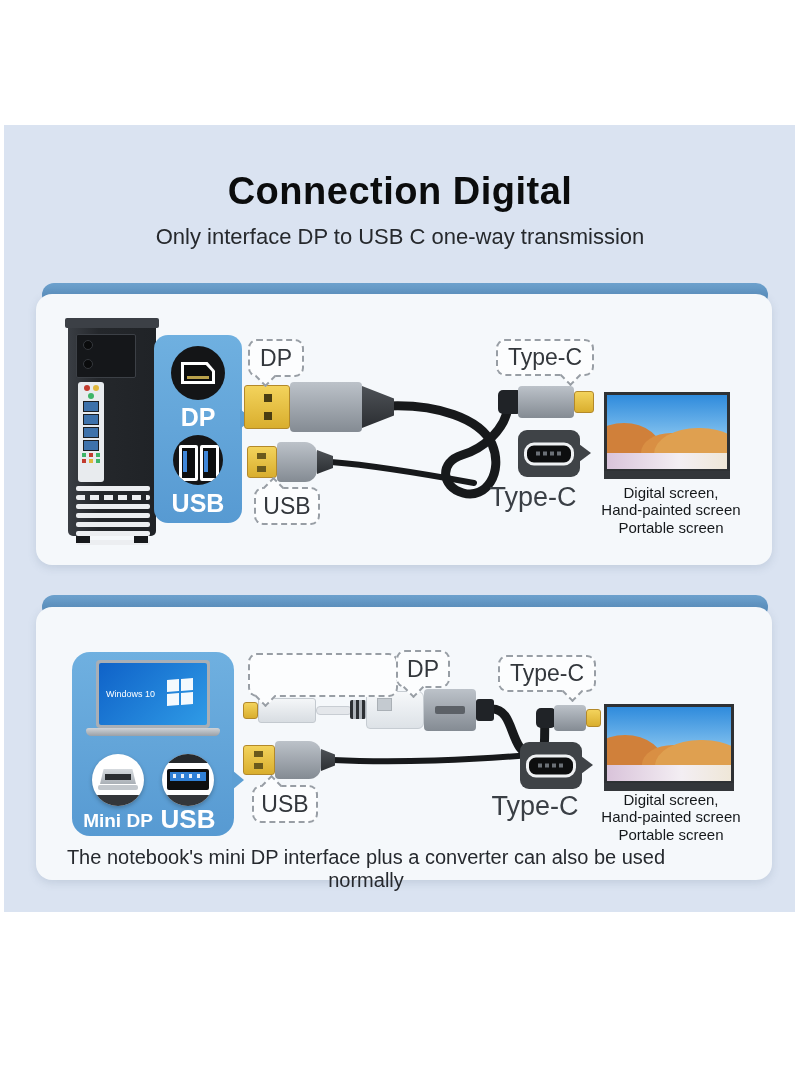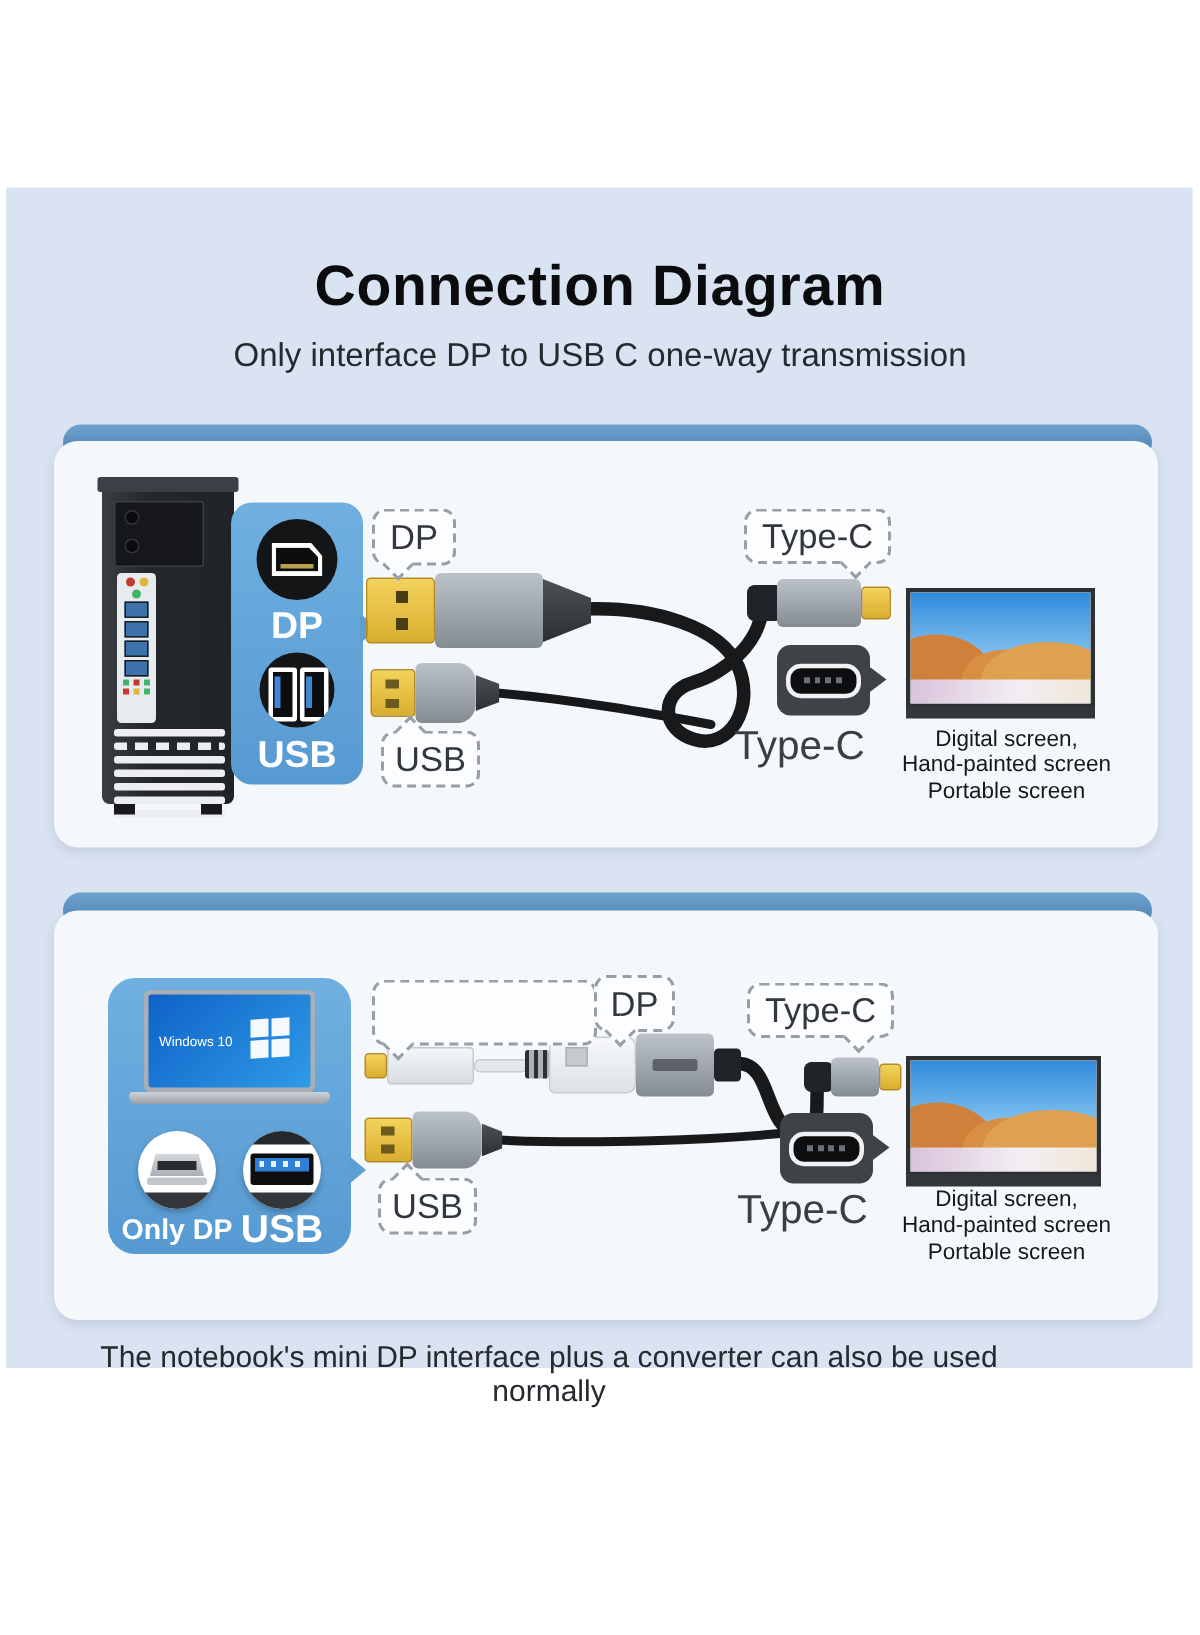--- a/index.html
+++ b/index.html
@@ -146,28 +146,28 @@
   .sky{position:absolute;inset:0;background:linear-gradient(180deg,#2f8bdc,#8ec9f1 65%,#c8e4f8);}
   .hill{position:absolute;border-radius:50% 50% 0 0 / 100% 100% 0 0;}
   .hl{left:-18%;bottom:20%;width:65%;height:42%;background:#d0803a;}
   .hc{left:28%;bottom:21%;width:52%;height:28%;background:#d98f43;}
   .hr{right:-14%;bottom:20%;width:75%;height:36%;background:#dfa050;}
   .ground{position:absolute;left:0;bottom:0;width:100%;height:22%;background:linear-gradient(90deg,#d9c3da,#f3eef3 60%,#efe7d8);}
   .caption{position:absolute;text-align:center;font-size:15px;line-height:1.15;color:#15181b;z-index:2;}
   .caption span{display:block;}
   .caption1{left:540px;top:190px;width:190px;}
   .caption2{left:540px;top:184px;width:190px;}
-  .footnote{position:absolute;left:0;top:239px;width:660px;text-align:center;font-size:20px;color:#26292e;margin-top:48px;}
+  .footnote{position:absolute;left:0;top:239px;width:660px;text-align:center;font-size:20px;color:#26292e;}
 </style>
 </head>
 <body>
 
 <div class="canvas">
   <div class="backdrop"></div>
-  <div class="title">Connection Diagram</div>
+  <div class="title">Connection Digital</div>
   <div class="subtitle">Only interface DP to USB C one-way transmission</div>
 
   <div class="band band1"></div>
   <section class="card card1">
 
     <div class="tower">
       <div class="tower-cap"></div>
       <div class="tower-bay">
         <i class="knob k1"></i>
         <i class="knob k2"></i>
@@ -288,21 +288,21 @@
             </span>
           </div>
         </div>
         <div class="laptop-base"></div>
       </div>
       <div class="minidp-circle">
         <i class="dark-bottom"></i>
         <div class="minidp-shape"></div>
         <i class="minidp-base"></i>
       </div>
-      <div class="minidp-label">Only DP</div>
+      <div class="minidp-label">Mini DP</div>
       <div class="usb2-circle">
         <i class="dark-top"></i>
         <i class="dark-bottom"></i>
         <div class="usb2-port">
           <i class="usb2-tongue"></i>
           <i class="usb2-pins"></i>
         </div>
       </div>
       <div class="usb2-label">USB</div>
       <i class="callout-tip"></i>

